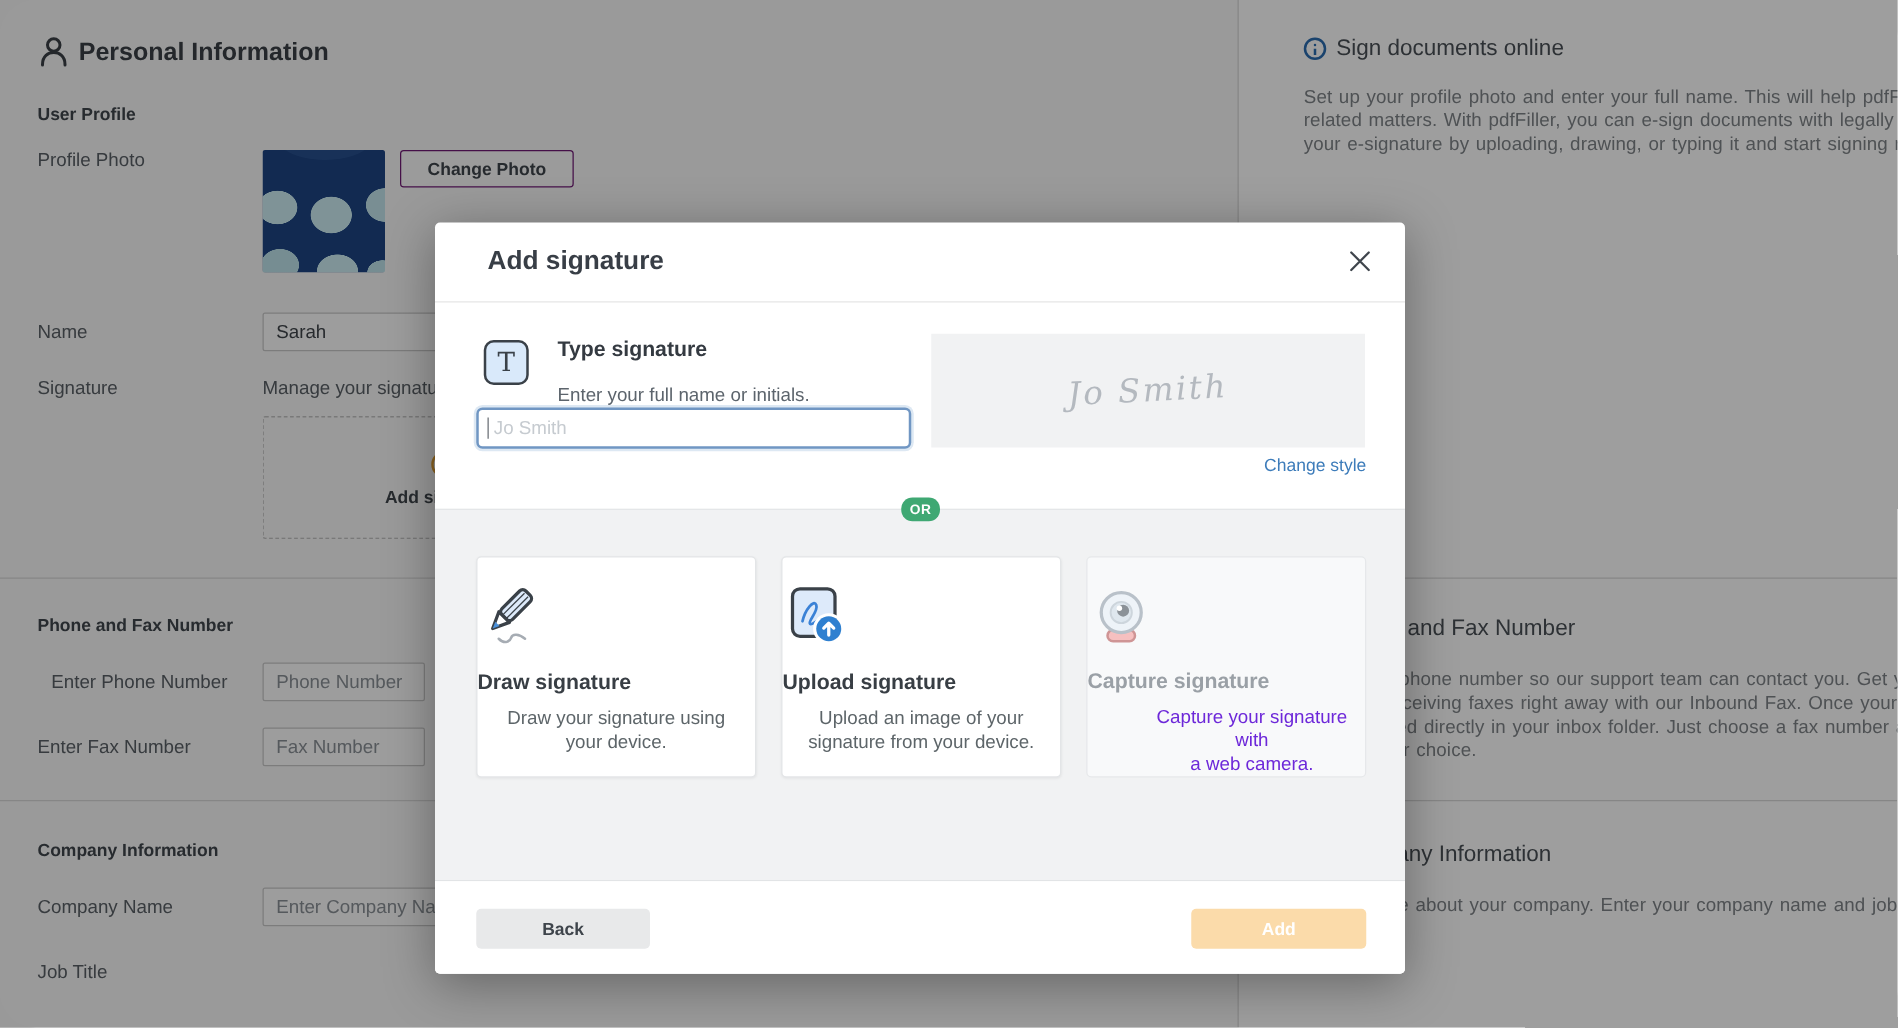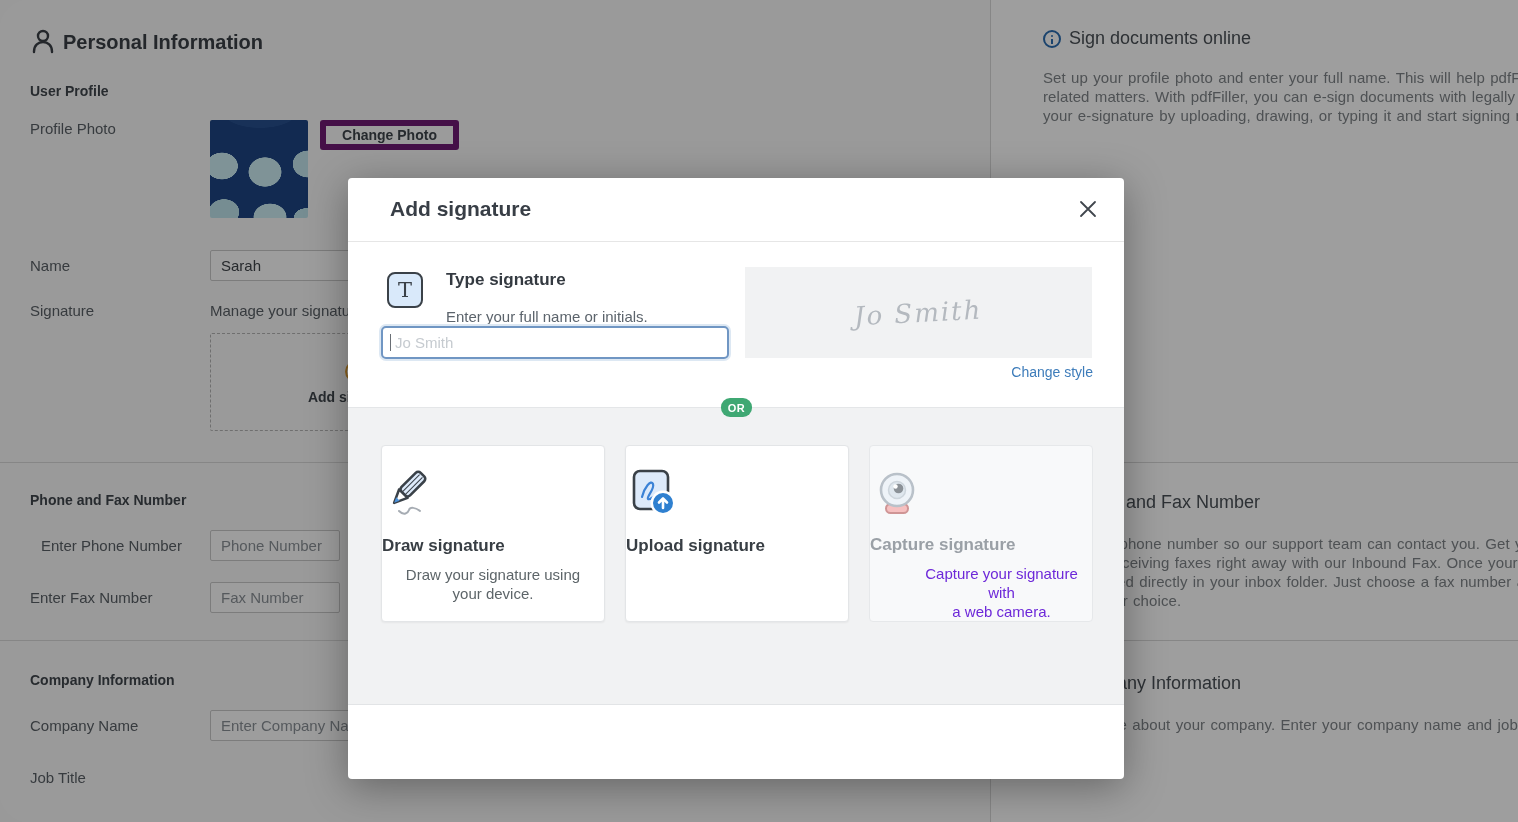--- a/index.html
+++ b/index.html
@@ -22,21 +22,21 @@
   .section-heading { font-size:14px; font-weight:700; color:#40464c; }
   .field-label { font-size:15px; color:#5a6066; }
 
   .text-input {
     height:31px; border:1px solid #c9c9c9; border-radius:2px; background:#fdfdfd;
     font-family:inherit; font-size:15px; color:#3f444a; padding:0 10px; outline:none;
   }
   .text-input::placeholder { color:#8a9096; opacity:1; }
 
   .page-btn {
-    height:30px; border:6px solid #701a75; border-radius:3px; background:#fbfbfb;
+    height:30px; border:1px solid #701a75; border-radius:3px; background:#fbfbfb;
     font-family:inherit; font-size:14px; font-weight:700; color:#3e444b; cursor:pointer;
   }
 
   #profile-photo {
     width:98px; height:98px; border-radius:2px;
     background:
       radial-gradient(ellipse 26px 22px at 12px 46px,  #cdeef4 60%, rgba(0,0,0,0) 62%),
       radial-gradient(ellipse 27px 24px at 55px 52px,  #cdeef4 60%, rgba(0,0,0,0) 62%),
       radial-gradient(ellipse 25px 22px at 98px 44px,  #c3e6ee 60%, rgba(0,0,0,0) 62%),
       radial-gradient(ellipse 25px 21px at 14px 92px,  #bfe4ec 60%, rgba(0,0,0,0) 62%),
@@ -266,33 +266,41 @@
       <span class="card-icon">
         <svg width="54" height="54" viewBox="0 0 54 54" fill="none">
           <rect x="8" y="5" width="34" height="38" rx="6" fill="#ddeafa" stroke="#3a4148" stroke-width="2.6"></rect>
           <path d="M16 31 c2 -9 9 -18 11 -13 c2 5 -7 13 -5 15 c2 2 7 -5 9 -3" stroke="#3b82d6" stroke-width="2.2" fill="none" stroke-linecap="round"></path>
           <circle cx="37" cy="37" r="12.5" fill="#ffffff"></circle>
           <circle cx="37" cy="37" r="10" fill="#2f80d0"></circle>
           <path d="M37 42 v-9 M33 36.5 L37 32.5 l4 4" stroke="#ffffff" stroke-width="2.6" fill="none" stroke-linecap="round" stroke-linejoin="round"></path>
         </svg>
       </span>
       <div class="card-title">Upload signature</div>
+      <div class="card-desc">
+        <div>Upload an image of your</div>
+        <div>signature from your device.</div>
+      </div>
     </div>
 
     <div class="sig-card" id="card-capture" style="left:521px;">
       <span class="card-icon">
         <svg width="54" height="54" viewBox="0 0 54 54" fill="none">
           <rect x="16" y="38" width="22" height="9" rx="4.5" fill="#f6c0c0" stroke="#cf9595" stroke-width="2"></rect>
           <circle cx="27" cy="24" r="16" fill="#eef3f8" stroke="#b9c1c9" stroke-width="2.6"></circle>
           <circle cx="27" cy="24" r="8.5" fill="#dfe7ee" stroke="#cdd5dc" stroke-width="1.5"></circle>
           <circle cx="28.5" cy="22.5" r="4.8" fill="#8b9197"></circle>
           <circle cx="25.5" cy="20.5" r="2.2" fill="#ffffff"></circle>
         </svg>
       </span>
       <div class="card-title">Capture signature</div>
       <div class="card-desc">
         <div>Capture your signature with</div>
         <div>a web camera.</div>
       </div>
     </div>
   </div>
 
+  <div id="modal-footer">
+    <button id="back-btn">Back</button>
+    <button id="add-btn" disabled="">Add</button>
+  </div>
 </div>
 
 </body></html>

